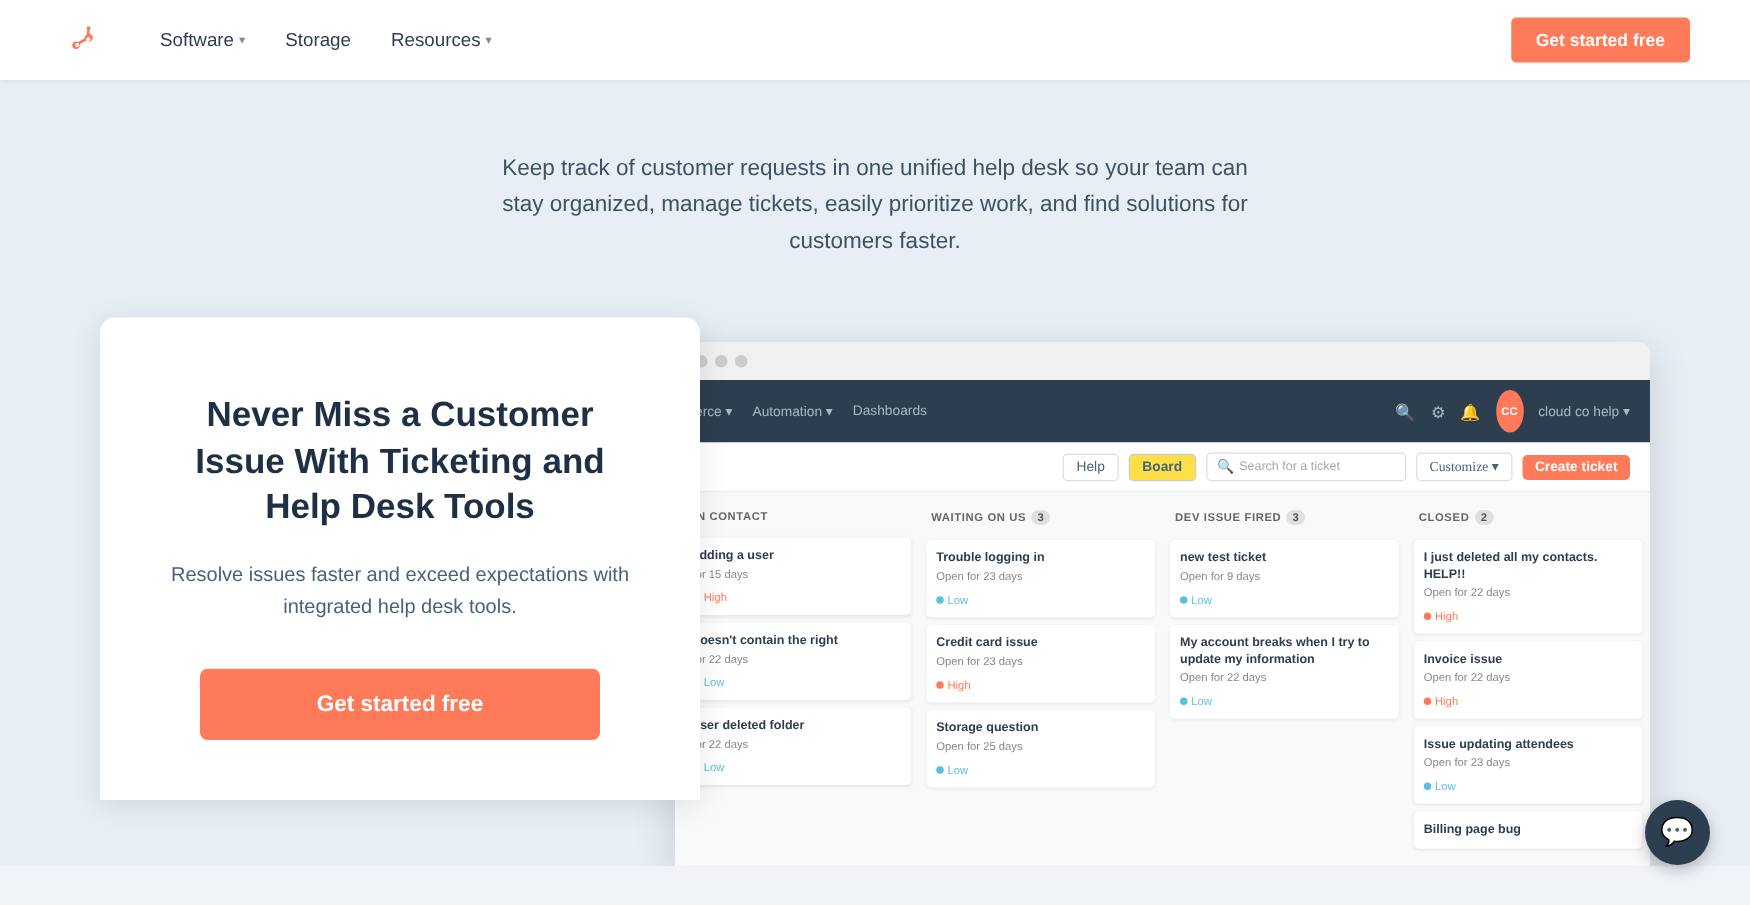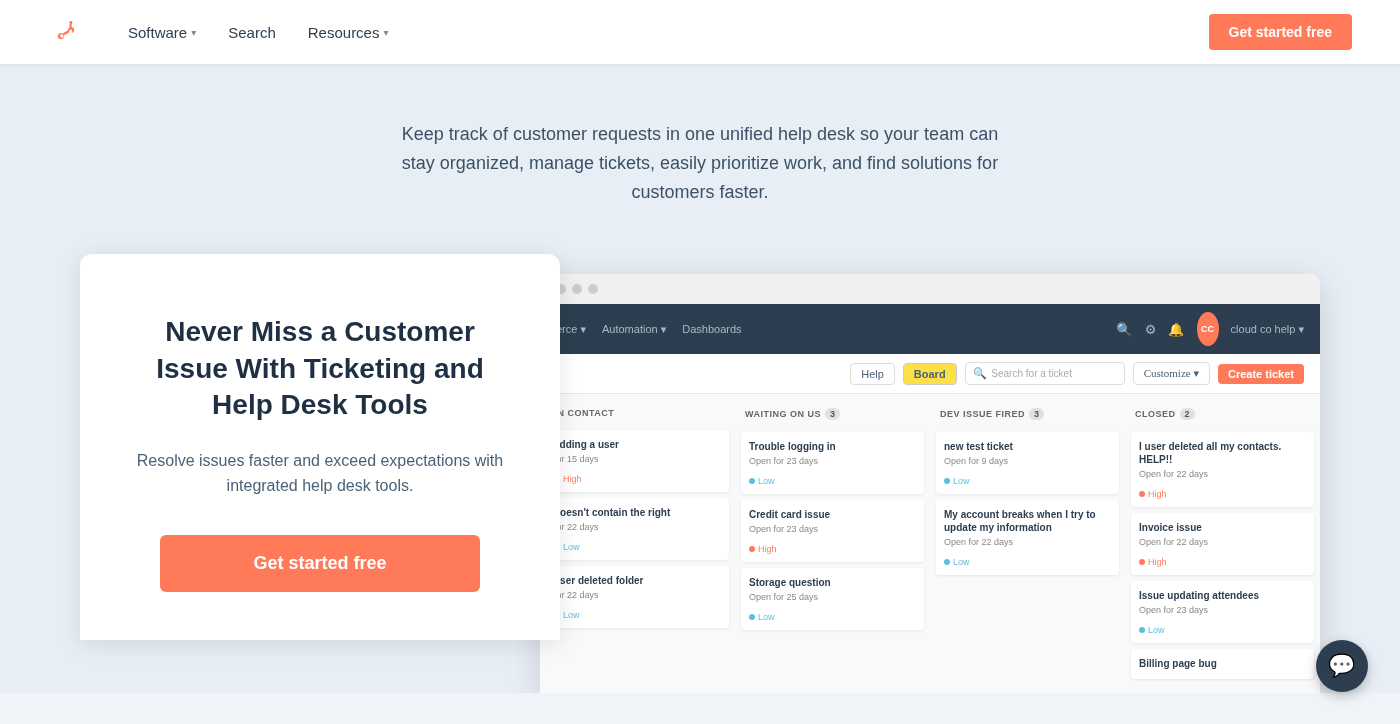--- a/index.html
+++ b/index.html
@@ -356,21 +356,21 @@
         <path d="M21.5 10.5V13.6c-1 .4-1.7 1.4-1.7 2.6v.3l-5.4 3.1c-.5-.3-1-.5-1.6-.5-1.7 0-3.1 1.4-3.1 3.1s1.4 3.1 3.1 3.1 3.1-1.4 3.1-3.1c0-.3 0-.6-.1-.8l5.3-3c.5.5 1.3.8 2.1.8 1.7 0 3.1-1.4 3.1-3.1 0-1.5-1.1-2.8-2.6-3.1v-3c.5-.3.8-.8.8-1.4 0-.9-.7-1.6-1.6-1.6s-1.6.7-1.6 1.6c0 .6.3 1.1.8 1.4zm1.2 8.5c-.9 0-1.6-.7-1.6-1.6s.7-1.6 1.6-1.6 1.6.7 1.6 1.6-.7 1.6-1.6 1.6zm-8.9 4.5c-.9 0-1.6-.7-1.6-1.6s.7-1.6 1.6-1.6 1.6.7 1.6 1.6-.7 1.6-1.6 1.6z" fill="#ff7a59"></path>
       </g>
     </svg>
   </div>
   <div class="navbar-nav">
     <div class="nav-item">
       <span>Software</span>
       <span class="nav-chevron">▾</span>
     </div>
     <div class="nav-item">
-      <span>Search</span>
+      <span>Storage</span>
     </div>
     <div class="nav-item">
       <span>Resources</span>
       <span class="nav-chevron">▾</span>
     </div>
   </div>
   <button class="navbar-cta">Get started free</button>
 </nav>
 
 <div class="hero">
@@ -479,21 +479,21 @@
             <span class="priority-dot priority-low"></span><span style="font-size:9px;color:#5bc0de;">Low</span>
           </div>
         </div>
 
         <div class="kanban-col">
           <div class="kanban-col-header">
             <span class="kanban-col-label">CLOSED</span>
             <span class="kanban-col-count">2</span>
           </div>
           <div class="kanban-card">
-            <div class="kanban-card-title">I user deleted all my contacts. HELP!!</div>
+            <div class="kanban-card-title">I just deleted all my contacts. HELP!!</div>
             <div class="kanban-card-meta">Open for 22 days</div>
             <span class="priority-dot priority-high"></span><span style="font-size:9px;color:#ff7a59;">High</span>
           </div>
           <div class="kanban-card">
             <div class="kanban-card-title">Invoice issue</div>
             <div class="kanban-card-meta">Open for 22 days</div>
             <span class="priority-dot priority-high"></span><span style="font-size:9px;color:#ff7a59;">High</span>
           </div>
           <div class="kanban-card">
             <div class="kanban-card-title">Issue updating attendees</div>

